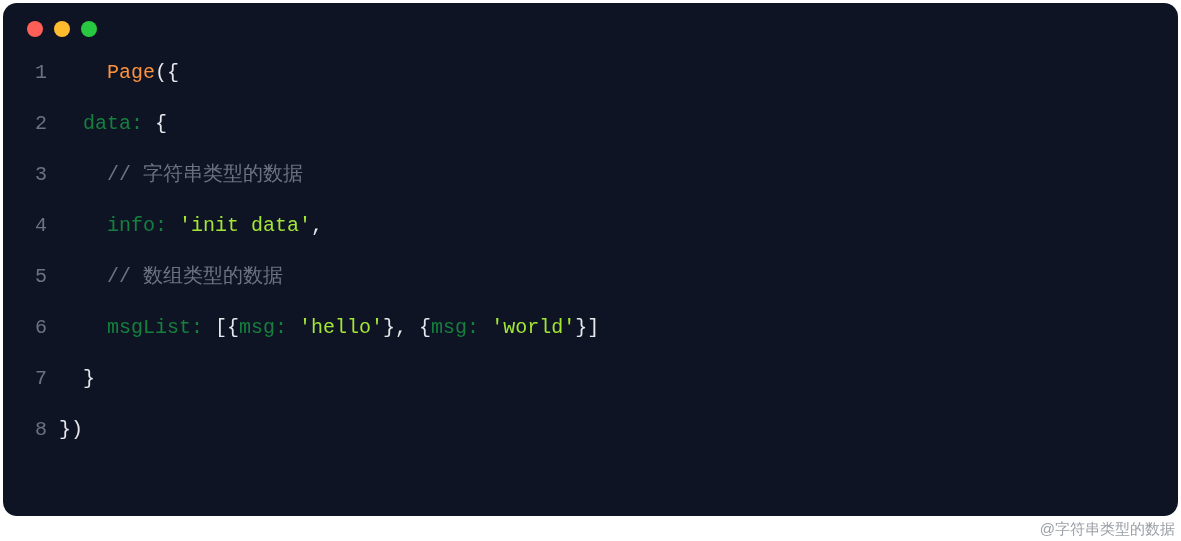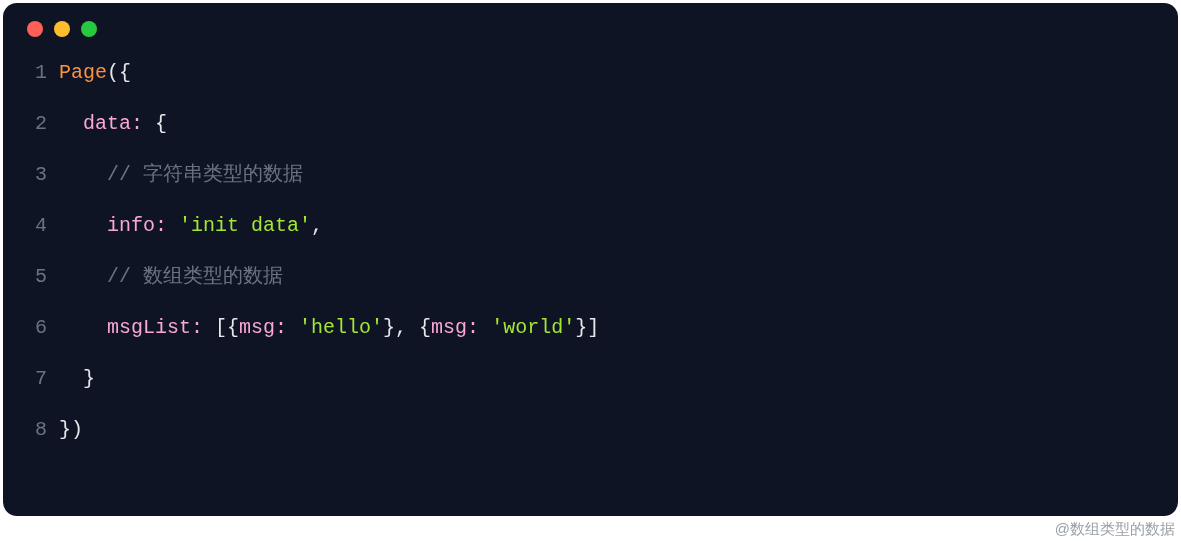--- a/index.html
+++ b/index.html
@@ -44,22 +44,22 @@
   .line { display: flex; }
   .ln {
     width: 22px;
     text-align: right;
     color: #6b7280;
     user-select: none;
     font-weight: 400;
     flex: 0 0 22px;
   }
   .src { padding-left: 12px; }
-  .kw      { color: #fb923c; }
-  .key     { color: #f9a8d4; }
+  .kw      { color: #fb923c; margin-left: 48px; }
+  .key     { color: #15803d; }
   .punct   { color: #e5e7eb; }
   .comment { color: #6b7280; font-weight: 400; text-align: right; }
   .string  { color: #a3e635; margin-top: 8px; }
   .watermark {
     position: absolute;
     right: 6px;
     bottom: 2px;
     font-size: 15px;
     color: #9aa0a6;
     font-family: -apple-system, "PingFang SC", "Microsoft YaHei", sans-serif;
@@ -70,13 +70,13 @@
 
 <div class="window">
   <div class="titlebar">
     <div class="dot close"></div>
     <div class="dot min"></div>
     <div class="dot zoom"></div>
   </div>
   <div class="code" id="code"><div class="line"><span class="ln">1</span><span class="src"><span class="kw">Page</span><span class="punct">({</span></span></div><div class="line"><span class="ln">2</span><span class="src">  <span class="key">data: </span><span class="punct">{</span></span></div><div class="line"><span class="ln">3</span><span class="src">    <span class="comment">// 字符串类型的数据</span></span></div><div class="line"><span class="ln">4</span><span class="src">    <span class="key">info: </span><span class="string">'init data'</span><span class="punct">,</span></span></div><div class="line"><span class="ln">5</span><span class="src">    <span class="comment">// 数组类型的数据</span></span></div><div class="line"><span class="ln">6</span><span class="src">    <span class="key">msgList: </span><span class="punct">[{</span><span class="key">msg: </span><span class="string">'hello'</span><span class="punct">}, {</span><span class="key">msg: </span><span class="string">'world'</span><span class="punct">}]</span></span></div><div class="line"><span class="ln">7</span><span class="src">  <span class="punct">}</span></span></div><div class="line"><span class="ln">8</span><span class="src"><span class="punct">})</span></span></div></div>
 </div>
 
-<div class="watermark">@数组类型的数据</div>
+<div class="watermark">@字符串类型的数据</div>
 
 </body></html>

